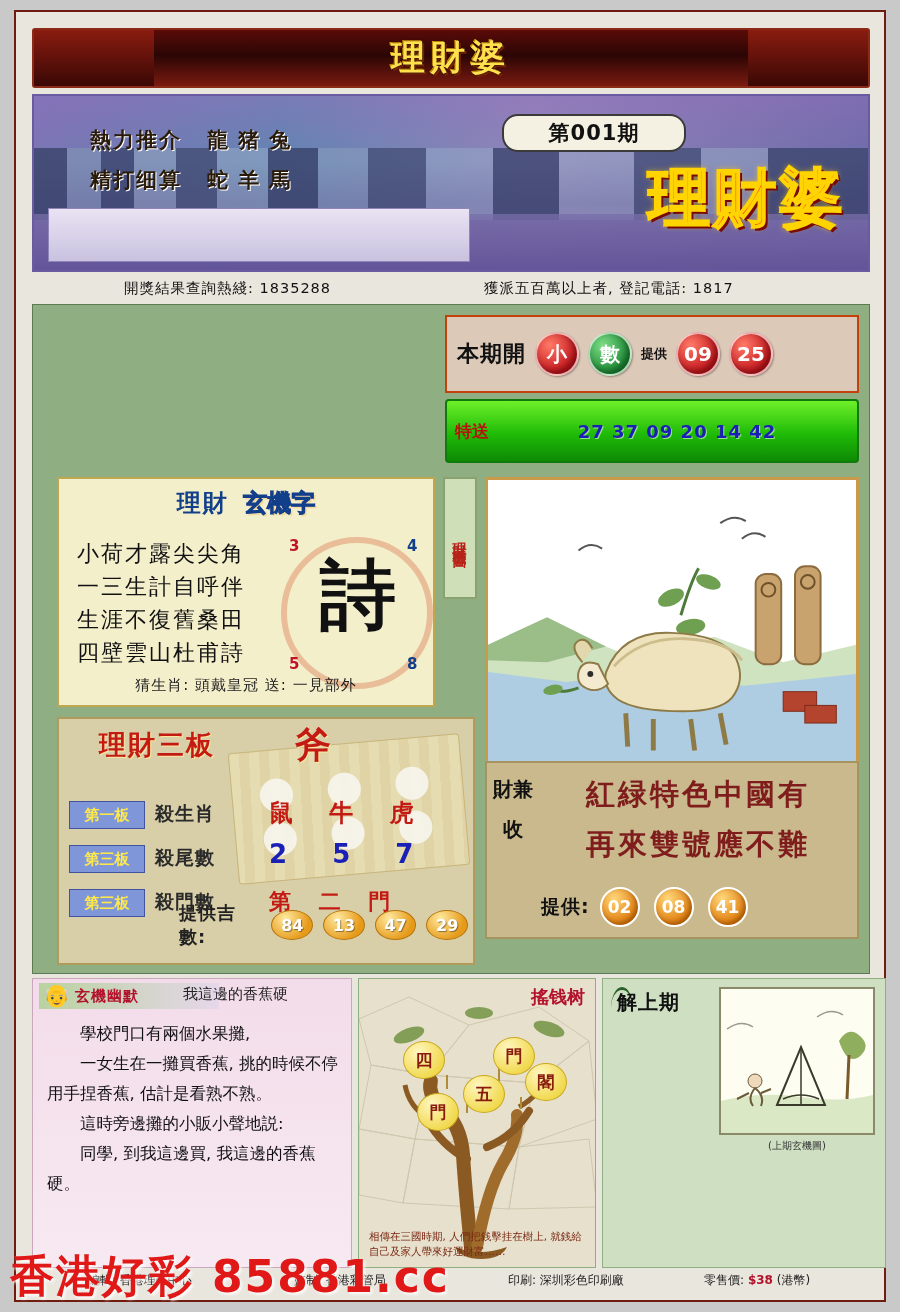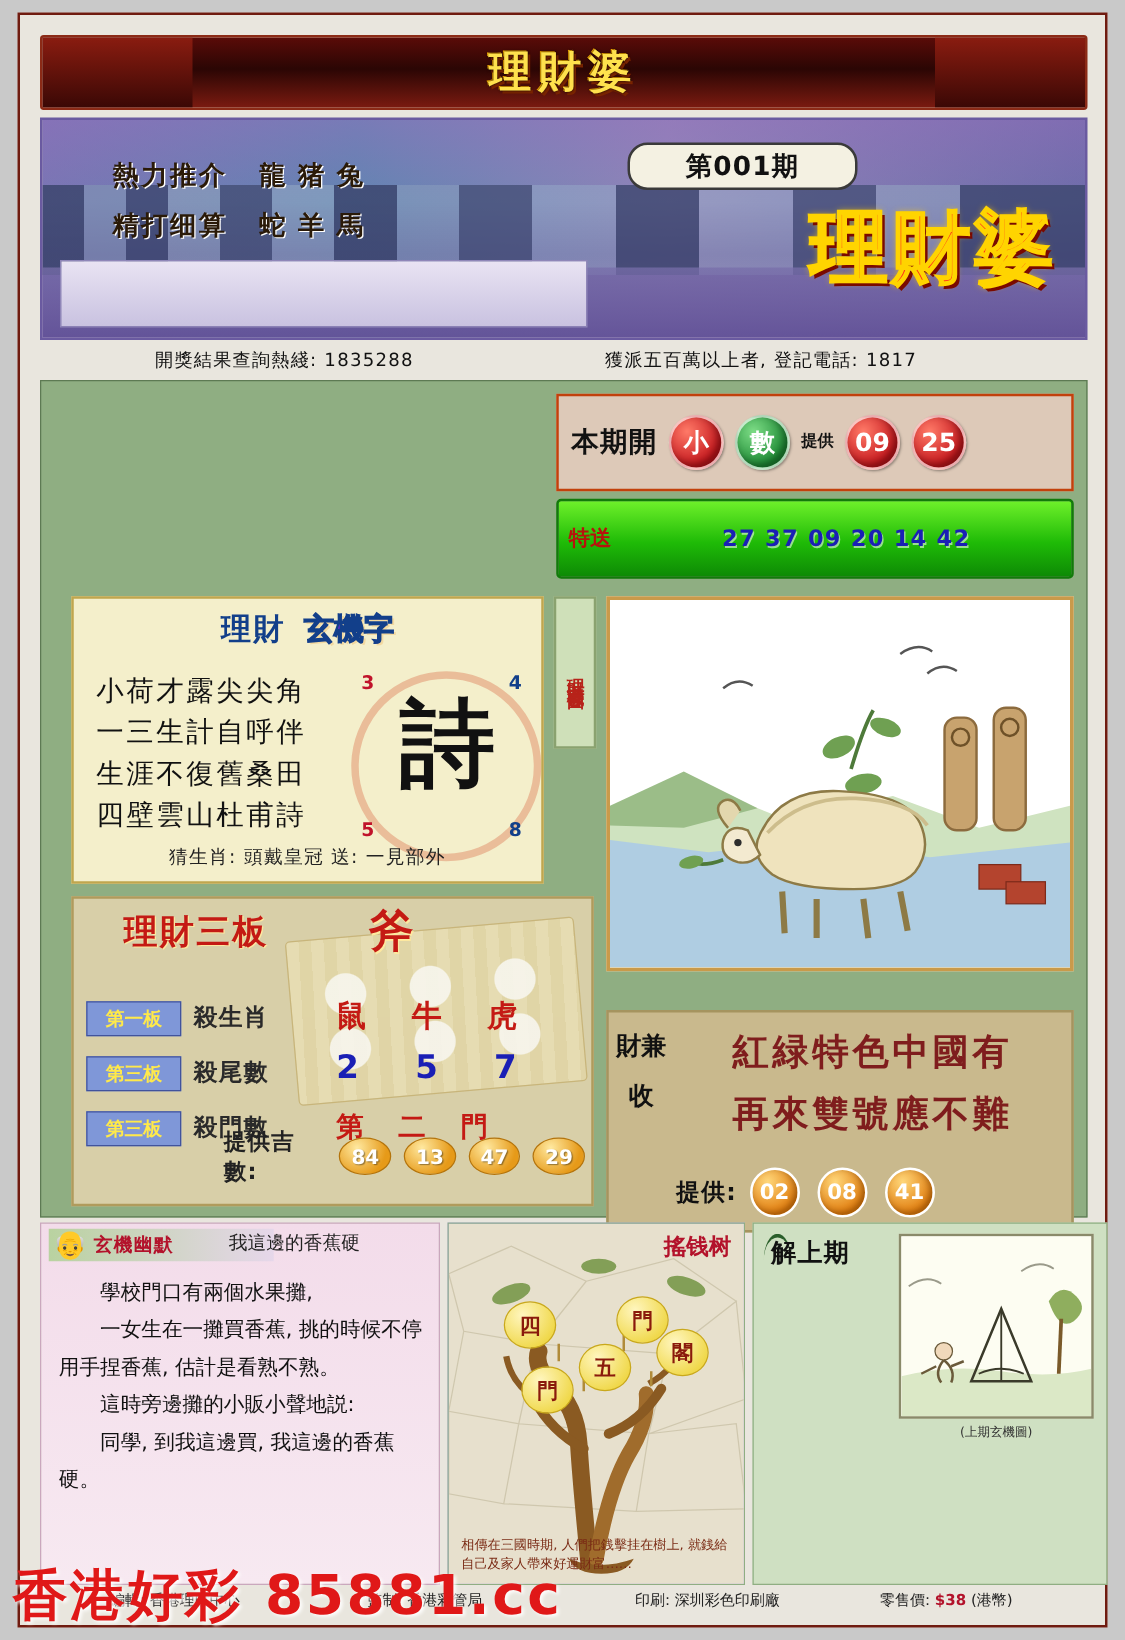--- a/index.html
+++ b/index.html
@@ -338,21 +338,21 @@
     background:radial-gradient(circle at 34% 26%, #ffe9a0, #e69a19 70%);
     border:1px solid #b4740c;
     display:flex;align-items:center;justify-content:center;
     font-family:"DejaVu Sans", sans-serif;font-weight:bold;font-size:16px;color:#fff;
     margin:0 5px;
     text-shadow:1px 1px 1px rgba(0,0,0,.4);
   }
 
   
   .couplet-box{
-    position:absolute;left:452px;top:503px;width:374px;height:178px;
+    position:absolute;left:452px;top:456px;width:374px;height:178px;
     background:#c9b98d;
     border:2px solid #a5945f;
     box-sizing:border-box;
   }
   .couplet-side{
     position:absolute;left:6px;top:6px;width:40px;height:160px;
     font-family:"DejaVu Sans", sans-serif;font-weight:bold;font-size:20px;color:#111;
     line-height:40px;text-align:center;
   }
   .couplet-lines{

